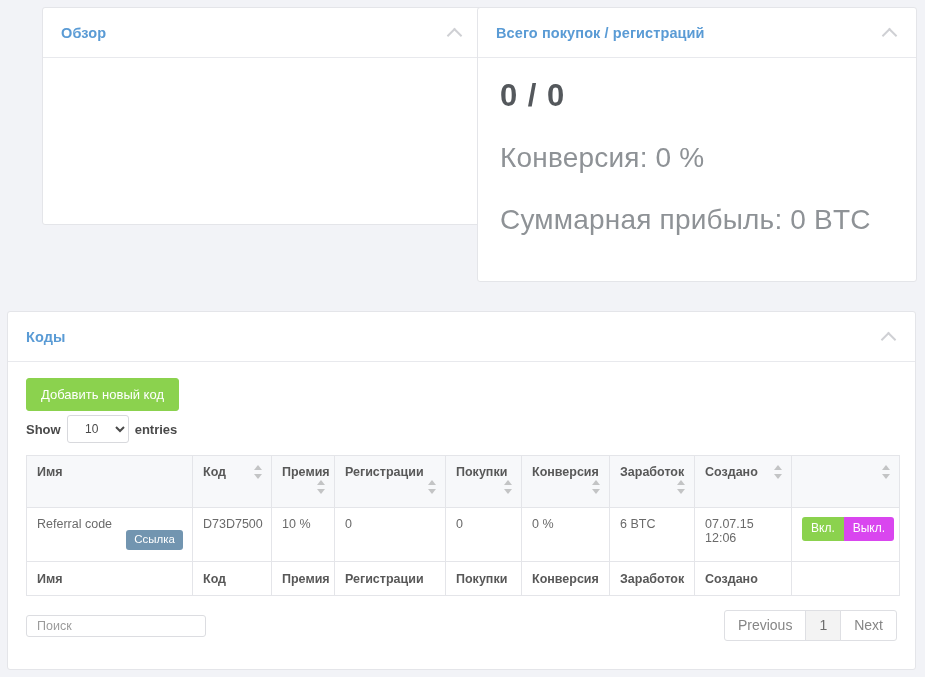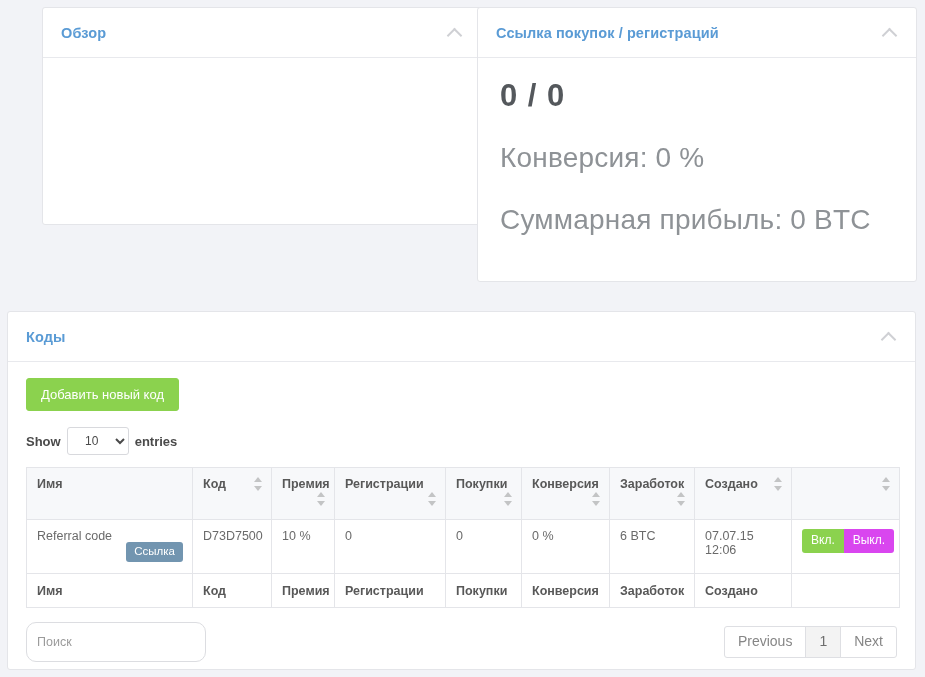--- a/index.html
+++ b/index.html
@@ -92,21 +92,21 @@
   .btn-add {
     display: inline-block;
     background: #8bd24e;
     border: 1px solid #8bd24e;
     color: #ffffff;
     font-size: 13px;
     padding: 9px 14px;
     border-radius: 3px;
     cursor: pointer;
     line-height: 1;
-    margin-bottom: 16px;
+    margin-bottom: 4px;
   }
 
   .length-bar {
     font-size: 13px;
     font-weight: bold;
     color: #4a4a4a;
     display: flex;
     align-items: center;
     gap: 6px;
     margin-bottom: 12px;
@@ -210,22 +210,22 @@
 
   
   .table-foot {
     display: flex;
     justify-content: space-between;
     align-items: center;
     margin-top: 14px;
   }
   .search-input {
     border: 1px solid #dcdde1;
-    border-radius: 10px;
-    height: 40px;
+    border-radius: 3px;
+    height: 22px;
     width: 180px;
     padding: 0 10px;
     font-size: 12.5px;
     color: #6a6a6a;
     font-family: "Liberation Sans", sans-serif;
     background: #fff;
     outline: none;
   }
   .search-input::placeholder { color: #9b9b9b; }
 
@@ -252,21 +252,21 @@
 
   <section class="panel" id="panel-overview">
     <div class="panel-head">
       <span class="panel-title">Обзор</span>
       <span class="chevron"></span>
     </div>
   </section>
 
   <section class="panel" id="panel-totals">
     <div class="panel-head">
-      <span class="panel-title">Ссылка покупок / регистраций</span>
+      <span class="panel-title">Всего покупок / регистраций</span>
       <span class="chevron"></span>
     </div>
     <div class="panel-body totals-body">
       <div class="totals-big">0 / 0</div>
       <div class="totals-line">Конверсия: 0 %</div>
       <div class="totals-line">Суммарная прибыль: 0 BTC</div>
     </div>
   </section>
 
   <section class="panel" id="panel-codes">

